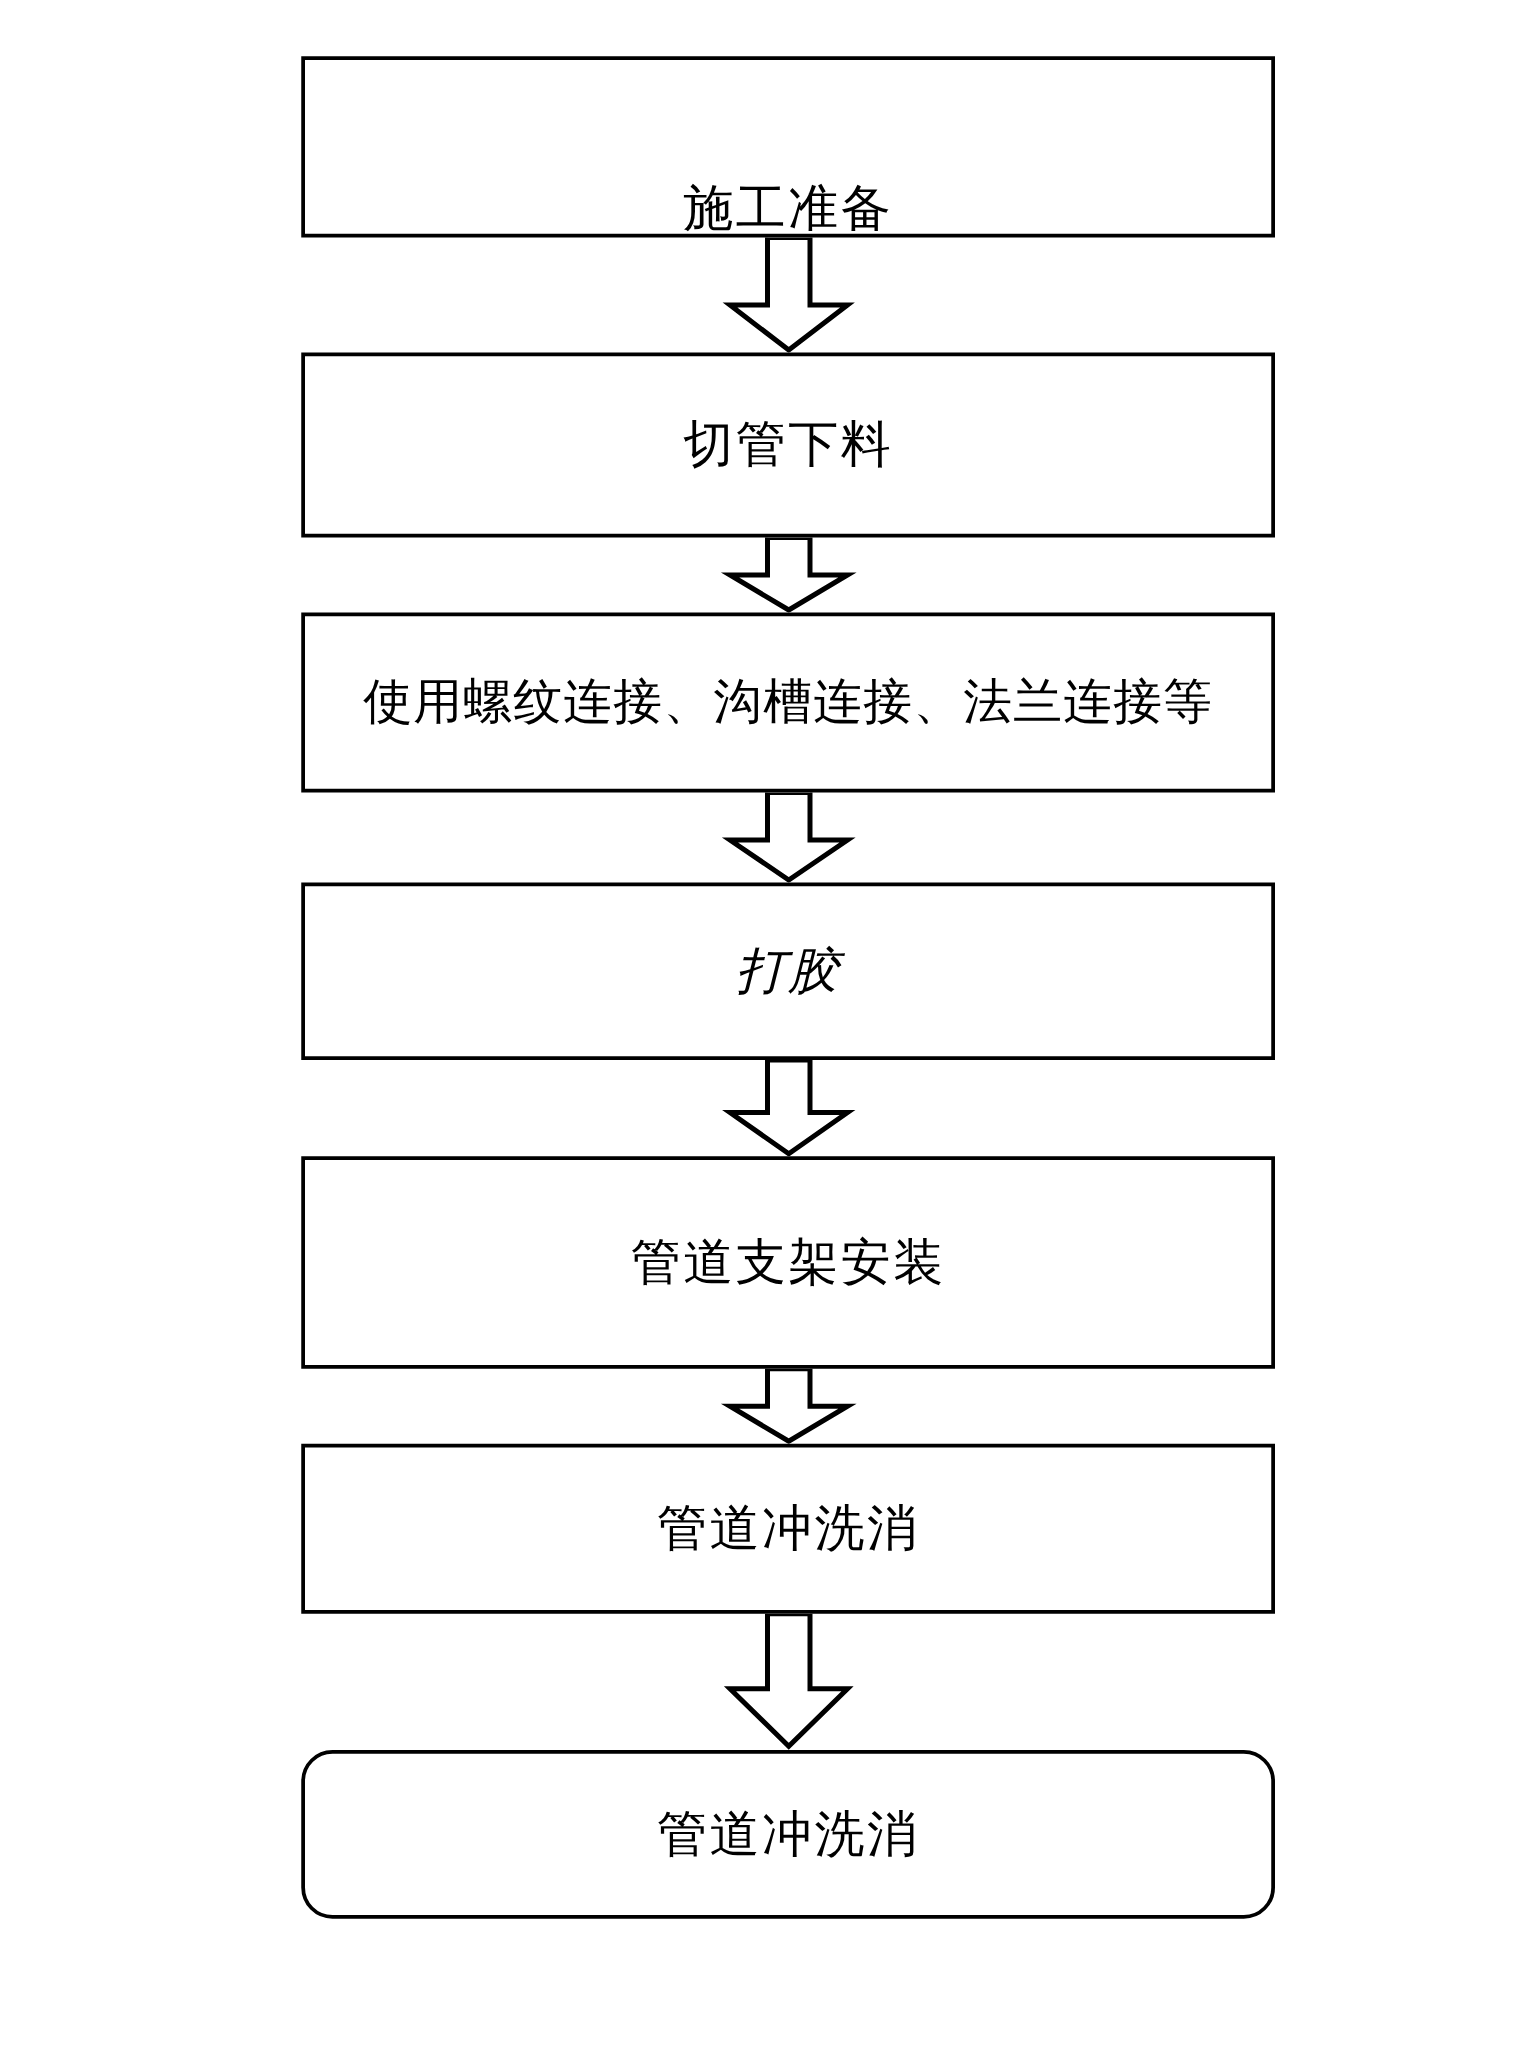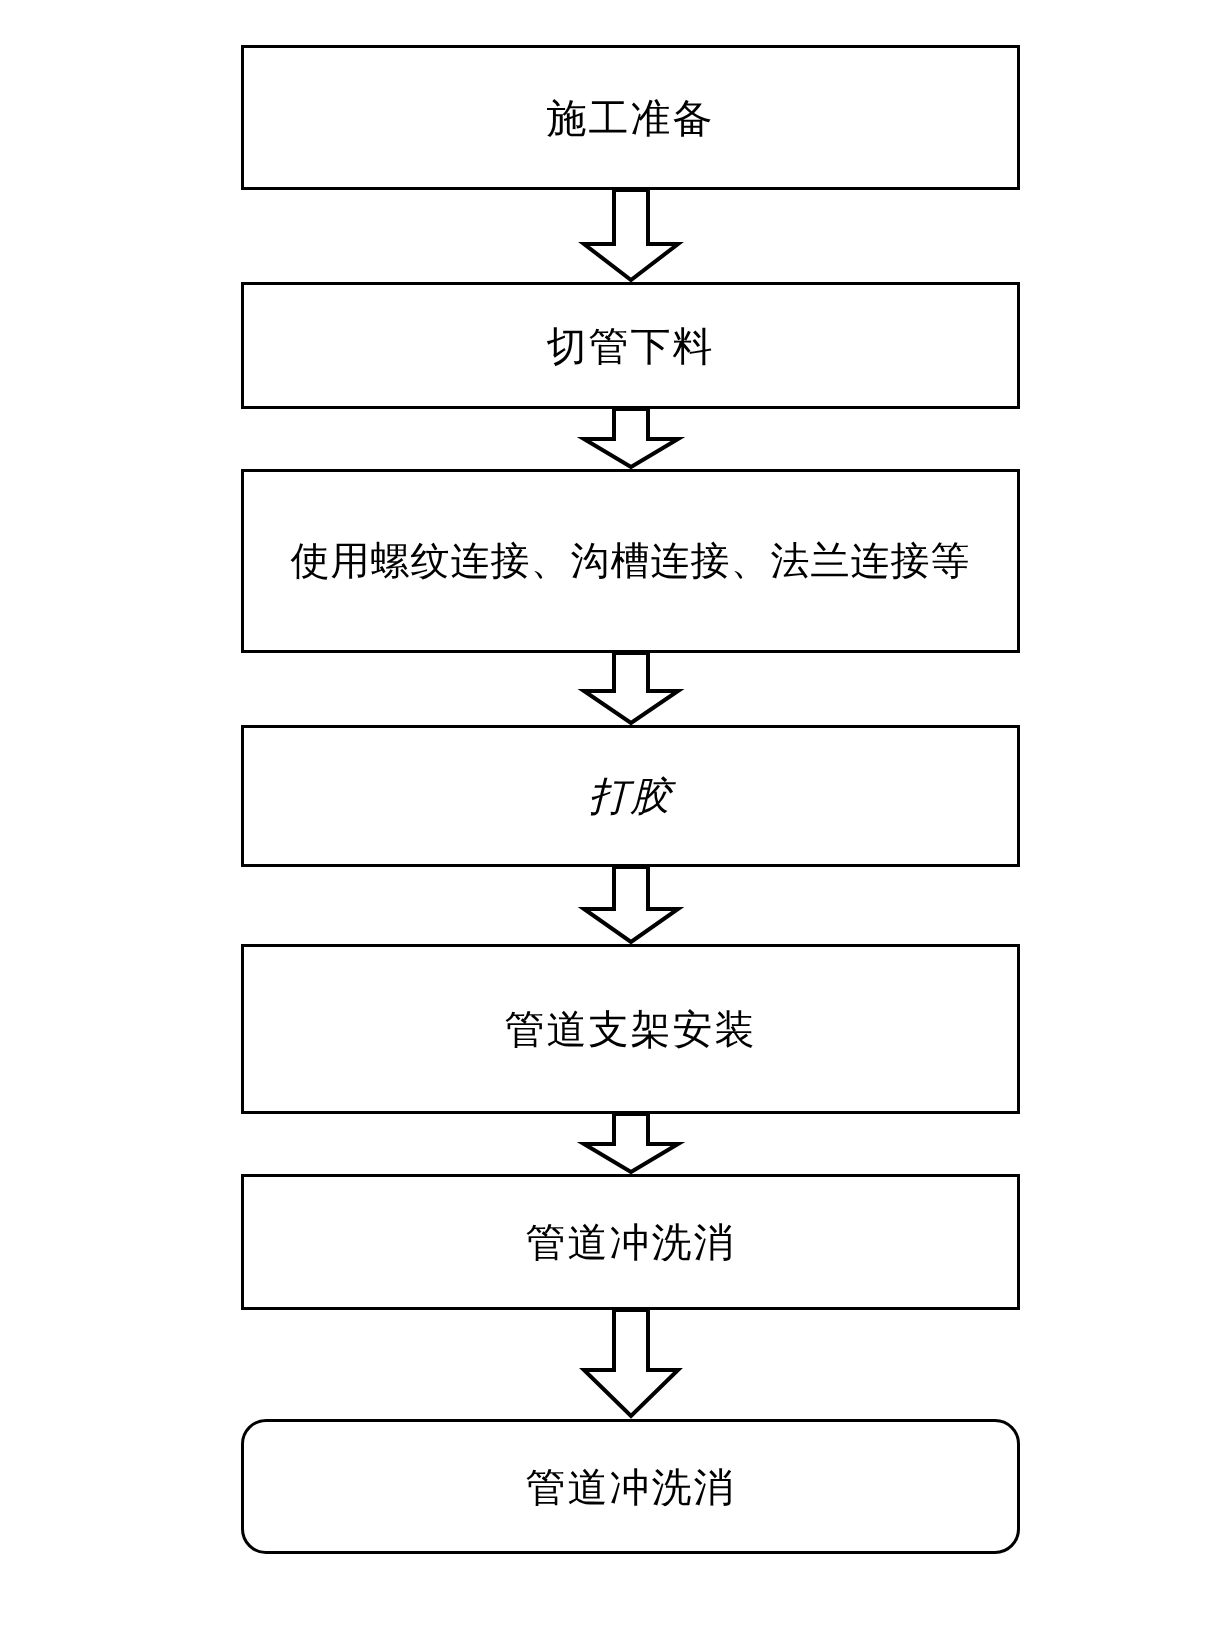--- a/index.html
+++ b/index.html
@@ -43,23 +43,23 @@
     color: #000000;
     letter-spacing: 2px;
     white-space: nowrap;
   }
   .flow-box.two-line .box-label {
     line-height: 1.85;
     font-size: 39px;
     letter-spacing: 1px;
   }
   
-  .h-145 { height: 145px; }
-  .h-148 { height: 127px; }
-  .h-144 { height: 184px; }
+  .h-145 { height: 145px; justify-content: flex-end; }
+  .h-148 { height: 148px; }
+  .h-144 { height: 144px; }
   .h-142 { height: 142px; font-style: italic; }
   .h-170 { height: 170px; }
   .h-136 { height: 136px; }
   .h-135 { height: 135px; border-radius: 25px; }
 
   
   .arrow-wrap {
     width: 779px;
     display: flex;
     justify-content: center;

